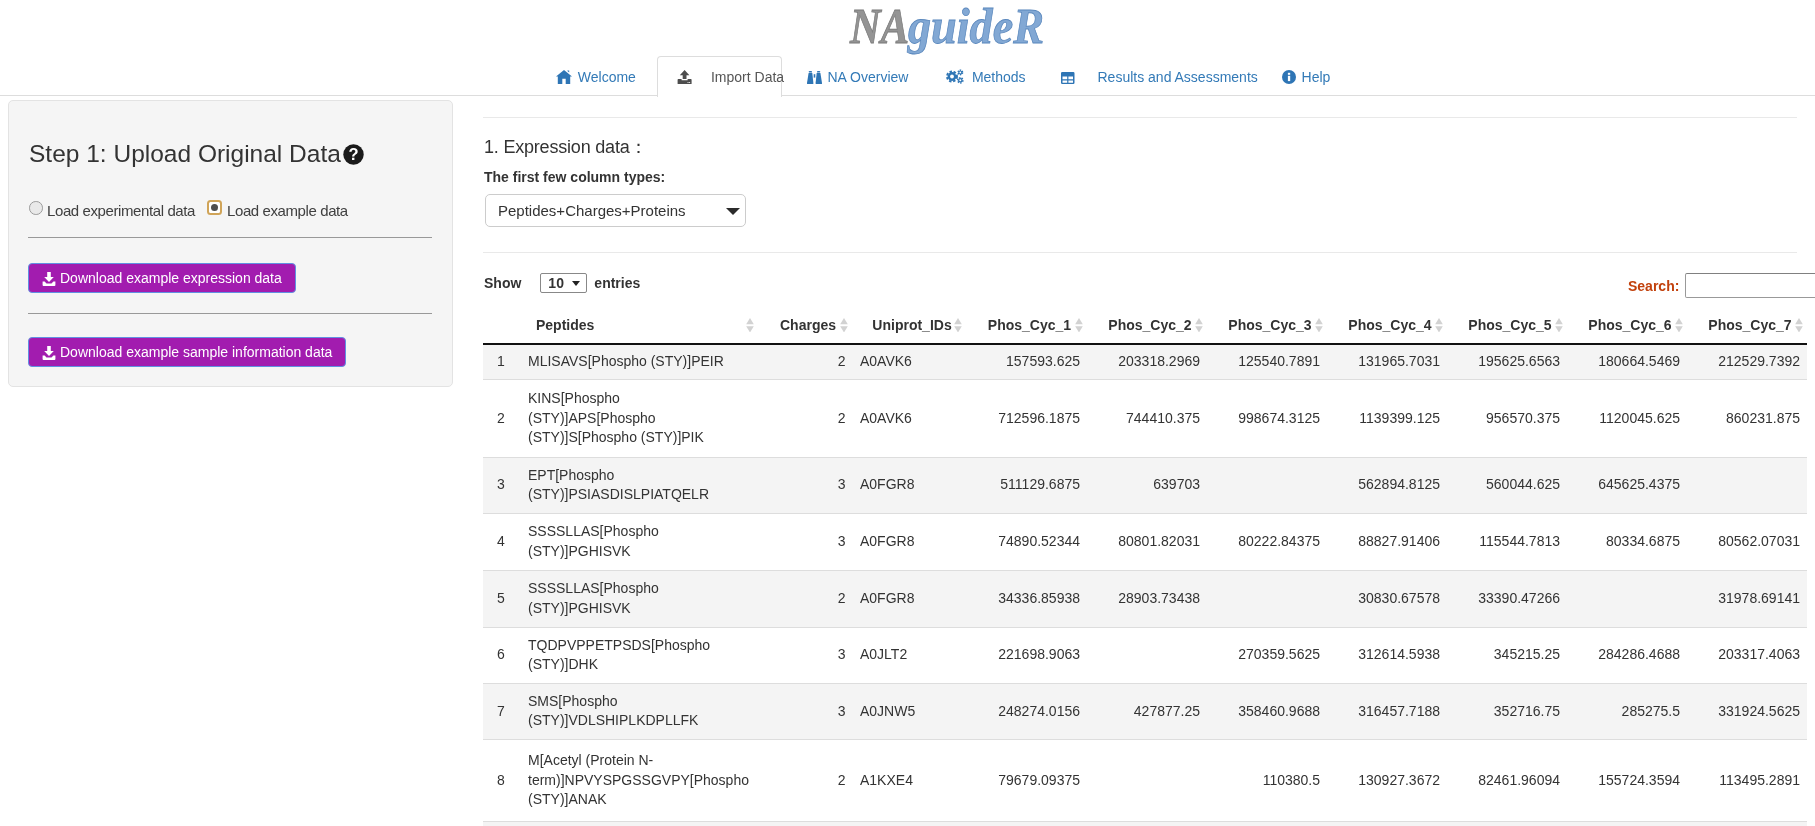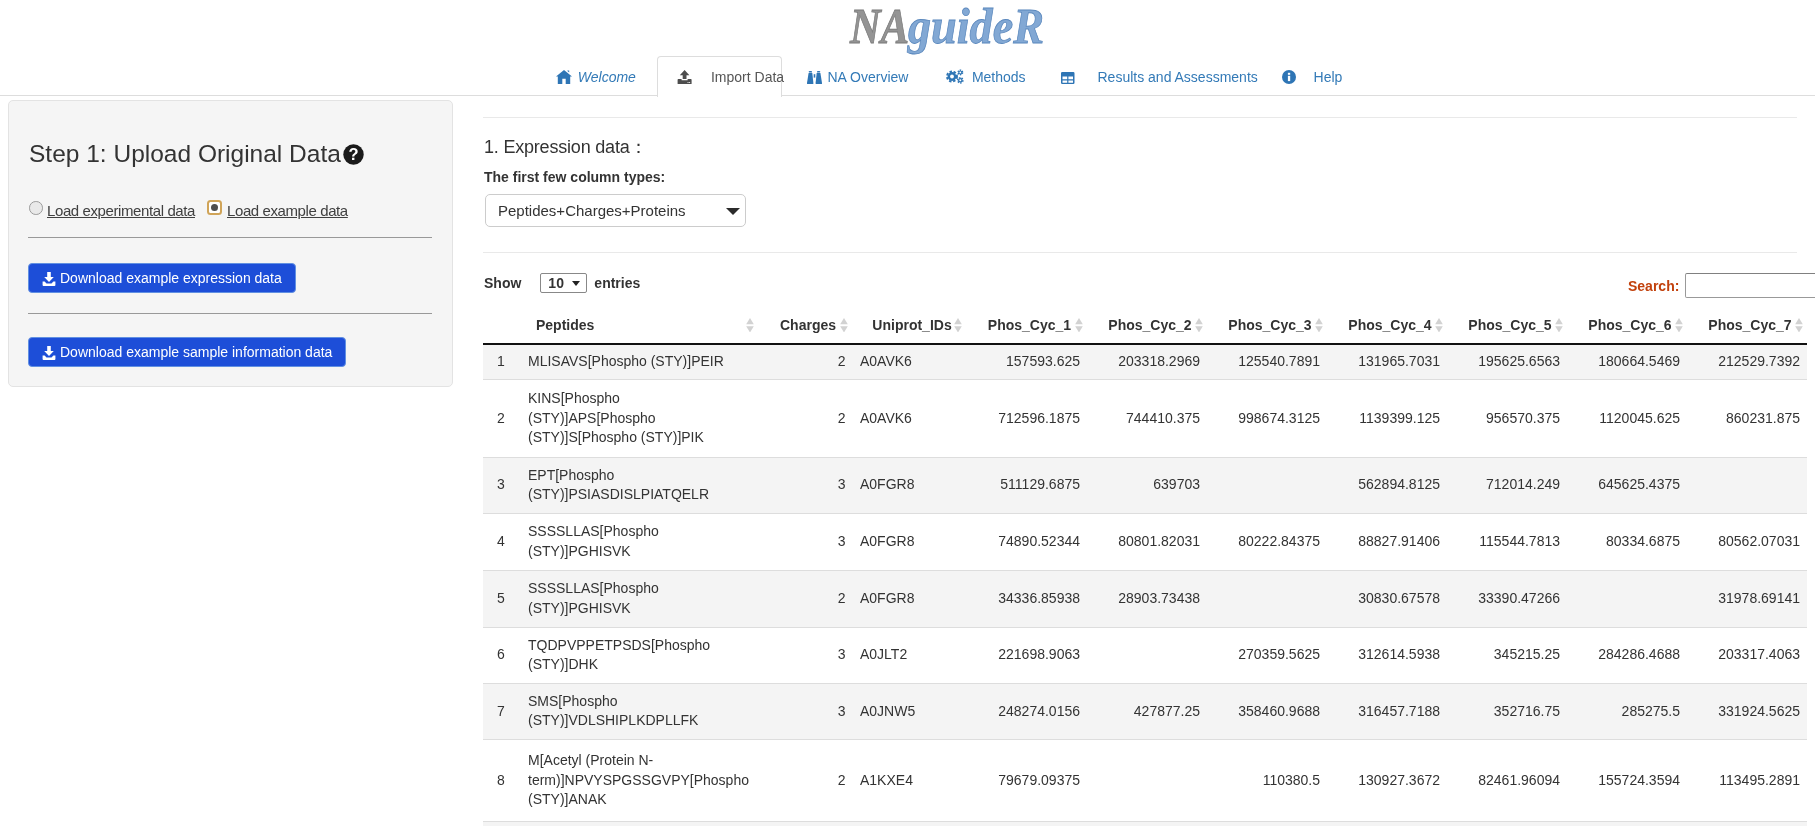--- a/index.html
+++ b/index.html
@@ -13,24 +13,24 @@
 .navitem { position:absolute; top:67px; height:20px; font-size:14px; line-height:20px;
   color:#337ab7; white-space:nowrap; }
 .navitem svg { vertical-align:-2px; }
 .navitem span { vertical-align:top; }
 #sidebar { position:absolute; left:8px; top:100px; width:445px; height:287px;
   background:#f5f5f5; border:1px solid #e3e3e3; border-radius:5px; }
 #sb-title { position:absolute; left:20px; top:39px; font-size:24.5px; color:#333;
   line-height:28px; white-space:nowrap; }
 #sb-title svg { vertical-align:-3px; margin-left:2px; }
 .radio-row { position:absolute; left:0; top:98px; width:445px; height:22px; }
-.radio-row * { position:absolute;text-decoration:underline; }
+.radio-row * { position:absolute; }
 .rlabel { font-size:15px; color:#404040; top:3px; line-height:18px; letter-spacing:-0.4px; }
 .sb-hr { position:absolute; left:19px; width:404px; border-top:1px solid #999; }
-.dlbtn { position:absolute; left:19px; height:30px; background:#1d4ed8; border:1px solid #6190e2;
+.dlbtn { position:absolute; left:19px; height:30px; background:#a21caf; border:1px solid #6190e2;
   border-radius:4px; color:#fff; font-size:14px; line-height:28px; padding:0 13px;
   white-space:nowrap; }
 .dlbtn svg { vertical-align:-2.5px; margin-right:4px; }
 #main { position:absolute; left:483px; top:96px; width:1332px; }
 .main-hr { position:absolute; left:0; width:1314px; border-top:1px solid #e9e9e9; }
 #h-expr { position:absolute; left:1px; top:38.5px; font-size:18px; letter-spacing:-0.2px; color:#333; line-height:24px; }
 #lbl-col { position:absolute; left:1px; top:71px; font-size:14px; font-weight:bold; color:#333; line-height:20px; }
 #sel-col { position:absolute; left:1.5px; top:97.5px; width:261px; height:33px; background:#fff;
   border:1px solid #ccc; border-radius:5px; font-size:15px; color:#333; line-height:31px;
   padding-left:12.5px; }
@@ -69,21 +69,21 @@
 .r6 td { height:56px; }
 .r7 td { height:56.5px; }
 .r8 td { height:81.5px; }
 .r9 td { height:40px; color:transparent; }
 .sortarr { position:absolute; right:4px; top:50%; margin-top:-7.2px; }
 </style>
 </head>
 <body>
 <div id="nav">
 <div id="activetab"></div>
-<div class="navitem" style="left:556px;font-style:italic;"><svg width="16" height="14" viewBox="0 0 16 14">
+<div class="navitem" style="left:556px;"><svg width="16" height="14" viewBox="0 0 16 14">
         <path fill="#2e75b5" d="M8 0 L16 6.6 L14.2 6.6 L14.2 14 L9.7 14 L9.7 8.8 L6.3 8.8 L6.3 14 L1.8 14 L1.8 6.6 L0 6.6 Z M13.2 0.6 L13.2 2.5 L11.4 1 L11.4 0.6 Z"></path>
       </svg><span style="margin-left:5.8px;">Welcome</span></div>
 <div class="navitem" style="left:674.7px; color:#555;"><svg width="19.3" height="14.5" viewBox="0 0 19.3 14.5">
         <path fill="#4d4d4d" d="M9.6 0 L14.4 5.2 L11.5 5.2 L11.5 9 L7.7 9 L7.7 5.2 L4.8 5.2 Z"></path>
         <path fill="#4d4d4d" d="M2.6 9.7 Q2.6 8.9 3.4 8.9 L6.6 8.9 L6.6 10.2 L12.6 10.2 L12.6 8.9 L15.8 8.9 Q16.6 8.9 16.6 9.7 L16.6 13.5 Q16.6 14.4 15.8 14.4 L3.4 14.4 Q2.6 14.4 2.6 13.5 Z M14.2 12.9 L15.1 12.9 L15.1 12 L14.2 12 Z M12.6 12.9 L13.5 12.9 L13.5 12 L12.6 12 Z"></path>
       </svg><span style="margin-left:17px;">Import Data</span></div>
 <div class="navitem" style="left:806.8px;"><svg width="15" height="14.5" viewBox="0 0 15 14.5">
         <path fill="#2e75b5" d="M2.6 0.9 L4.3 0.9 Q5 0.9 5 1.6 L5 2.4 L1.9 2.4 L1.9 1.6 Q1.9 0.9 2.6 0.9 Z"></path>
         <path fill="#2e75b5" d="M1.6 3 L5.3 3 L6.4 13 Q6.5 14.4 5 14.4 L1.3 14.4 Q-0.2 14.4 0 13 Z"></path>
         <path fill="#2e75b5" d="M10.7 0.9 L12.4 0.9 Q13.1 0.9 13.1 1.6 L13.1 2.4 L10 2.4 L10 1.6 Q10 0.9 10.7 0.9 Z"></path>
@@ -101,21 +101,21 @@
         <circle cx="14.3" cy="11.3" r="2.2" fill="#2e75b5"></circle>
         <circle cx="14.3" cy="11.3" r="1" fill="#fff"></circle>
       </svg><span style="margin-left:8px;">Methods</span></div>
 <div class="navitem" style="left:1061.3px;"><svg width="13.5" height="12" viewBox="0 0 13.5 12">
         <path fill="#2e75b5" fill-rule="evenodd" d="M1.2 0 L12.3 0 Q13.5 0 13.5 1.2 L13.5 10.8 Q13.5 12 12.3 12 L1.2 12 Q0 12 0 10.8 L0 1.2 Q0 0 1.2 0 Z M1.5 4.4 L6.2 4.4 L6.2 7.2 L1.5 7.2 Z M1.5 8.4 L6.2 8.4 L6.2 10.7 L1.5 10.7 Z M7.4 4.4 L12 4.4 L12 7.2 L7.4 7.2 Z M7.4 8.4 L12 8.4 L12 10.7 L7.4 10.7 Z"></path>
       </svg><span style="margin-left:6.7px;padding-left:16px;">Results and Assessments</span></div>
 <div class="navitem" style="left:1281.6px;"><svg width="14" height="14" viewBox="0 0 14 14">
         <circle cx="7" cy="7" r="7" fill="#2e75b5"></circle>
         <rect x="5.9" y="5.8" width="2.3" height="5.3" fill="#fff"></rect>
         <rect x="5.9" y="2.8" width="2.3" height="2" fill="#fff"></rect>
-      </svg><span style="margin-left:18px;text-align:center;">Help</span></div>
+      </svg><span style="margin-left:6px;text-align:center;">Help</span></div>
 </div>
 <div id="logo">
 <svg width="1815" height="60">
 <text x="850" y="43" textLength="59" lengthAdjust="spacingAndGlyphs" font-family="Liberation Serif" font-size="51" font-style="italic" font-weight="bold" fill="#949494" stroke="#7a7a7a" stroke-width="0.8">NA</text>
 <text x="908" y="43" textLength="136" lengthAdjust="spacingAndGlyphs" font-family="Liberation Serif" font-size="51" font-style="italic" font-weight="bold" fill="#82a8d4" stroke="#5b88bd" stroke-width="0.8">guideR</text>
 </svg>
 </div>
 <div id="sidebar">
 <div id="sb-title">Step 1: Upload Original Data<svg width="21" height="21" viewBox="0 0 21 21">
         <circle cx="10.5" cy="10.5" r="10.2" fill="#1a1a1a"></circle>
@@ -236,21 +236,21 @@
         </tr>
 <tr class="r3 odd">
           <td class="c-num">3</td>
           <td>EPT[Phospho<br>(STY)]PSIASDISLPIATQELR</td>
           <td class="c-chg">3</td>
           <td>A0FGR8</td>
           <td class="c-val">511129.6875</td>
           <td class="c-val">639703</td>
           <td class="c-val"></td>
           <td class="c-val">562894.8125</td>
-          <td class="c-val">712014.249</td>
+          <td class="c-val">560044.625</td>
           <td class="c-val">645625.4375</td>
           <td class="c-val"></td>
         </tr>
 <tr class="r4">
           <td class="c-num">4</td>
           <td>SSSSLLAS[Phospho<br>(STY)]PGHISVK</td>
           <td class="c-chg">3</td>
           <td>A0FGR8</td>
           <td class="c-val">74890.52344</td>
           <td class="c-val">80801.82031</td>

